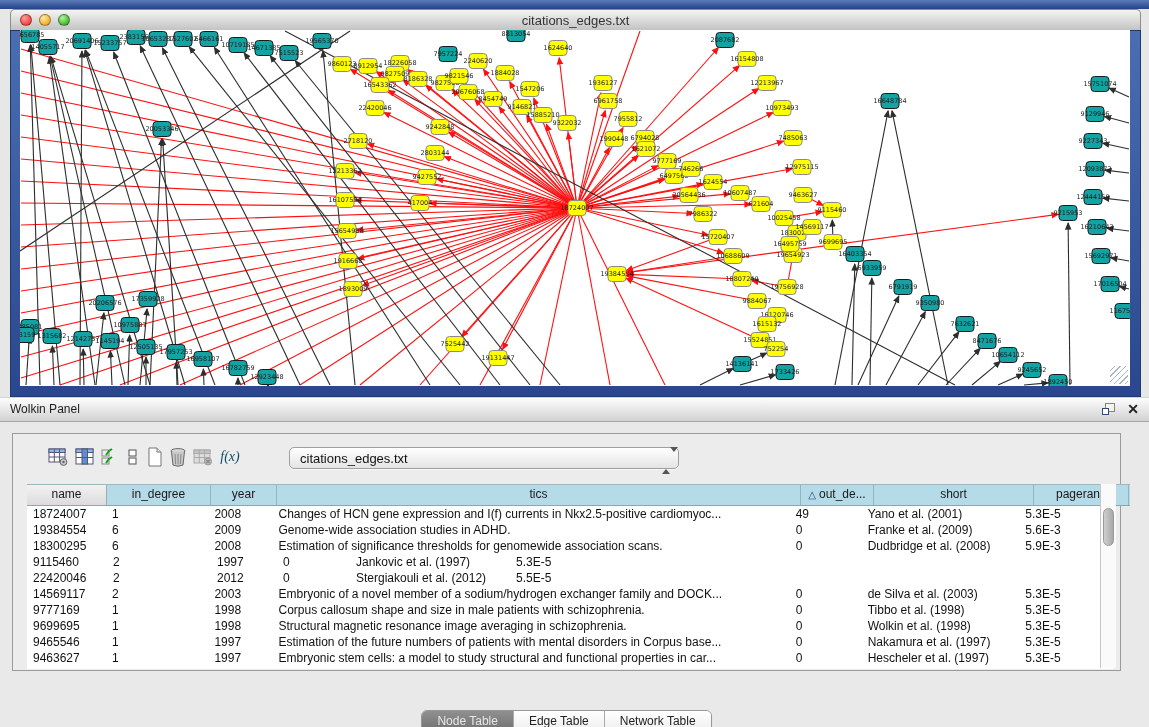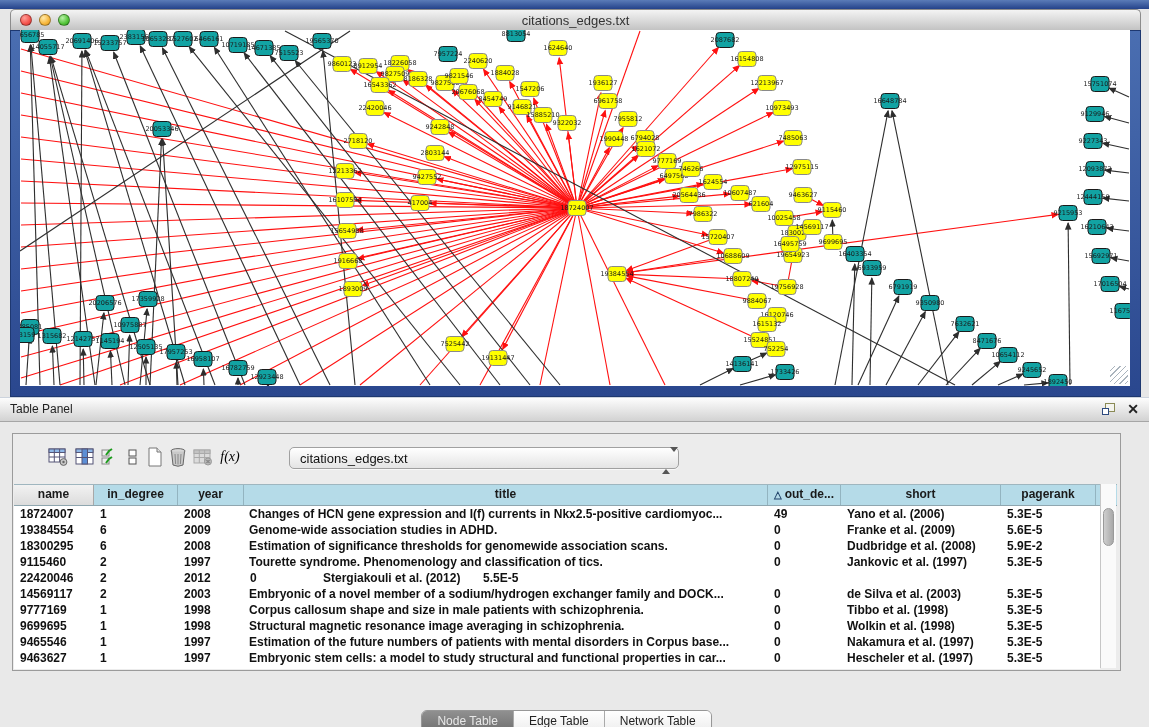--- a/index.html
+++ b/index.html
@@ -34,36 +34,36 @@
   .tp-title{position:absolute;left:10px;top:4px;font-size:12px;color:#222;}
   .tp-float{position:absolute;right:34px;top:5px;width:13px;height:12px;}
   .tp-float .sq1{position:absolute;right:0;top:0;width:8px;height:7px;border:1px solid #8a8a55;background:#f4f4ee;}
   .tp-float .sq2{position:absolute;left:0;bottom:0;width:5px;height:5px;border:1px solid #2e4a7e;background:#fff;}
   .tp-close{position:absolute;right:10px;top:3px;font-size:14px;font-weight:bold;color:#222;line-height:16px;}
   
   #tp-inner{position:absolute;left:12px;top:36px;width:1109px;height:238px;
     background:#ececec;border:1px solid #9b9b9b;box-sizing:border-box;}
   .toolbar{position:absolute;left:0;top:0;right:0;height:48px;}
   .tb-btn{position:absolute;top:11px;width:24px;height:24px;display:flex;align-items:center;justify-content:center;}
-  .fx{font-family:"Liberation Serif",serif;font-style:italic;font-size:14px;color:#000000;}
+  .fx{font-family:"Liberation Serif",serif;font-style:italic;font-size:14px;color:#0c4a6e;}
   .combo{position:absolute;left:276px;top:13px;width:390px;height:22px;box-sizing:border-box;
     border:1px solid #a0a0a0;border-radius:5px;background:linear-gradient(180deg,#ffffff,#e4e4e4);
     box-shadow:0 1px 0 rgba(255,255,255,.7);}
   .combo-text{position:absolute;left:10px;top:3px;font-size:13px;color:#111;}
   .combo-caret{position:absolute;right:8px;top:4px;width:8px;height:14px;}
   .combo-caret .up{width:0;height:0;border-left:4px solid transparent;border-right:4px solid transparent;border-bottom:5px solid #555;margin-bottom:3px;}
   .combo-caret .dn{width:0;height:0;border-left:4px solid transparent;border-right:4px solid transparent;border-top:5px solid #555;}
   
-  #tbl{position:absolute;left:1px;top:50px;width:1103px;font-weight:bold;}
+  #tbl{position:absolute;left:14px;top:50px;width:1103px;}
   .thead{display:flex;height:20px;border-top:1px solid #9fb6bf;border-bottom:1px solid #8fa6af;background:#b5dbe8;}
   .th{box-sizing:border-box;border-right:1px solid #93b4c0;font-size:12px;color:#1a1a1a;
       text-align:center;line-height:19px;background:#b5dbe8;overflow:hidden;white-space:nowrap;}
   .th.gray{background:linear-gradient(180deg,#f2f2f2,#dcdcdc);border-right:1px solid #a8a8a8;}
   .sort-tri{font-size:10px;color:#23456b;margin-right:3px;}
-  .c0{width:80px}.c1{width:84px}.c2{width:66px}.c3{width:524px}.c4{width:73px}.c5{width:160px}.c6{width:95px}
+  .c0{width:80px}.c1{width:104px}.c2{width:66px}.c3{width:524px}.c4{width:73px}.c5{width:160px}.c6{width:95px}
   #tviewport{position:relative;background:#fff;height:163px;width:1086px;}
   .trow{display:flex;height:16px;line-height:16px;}
   .td{box-sizing:border-box;padding-left:6px;font-size:12px;color:#111;
       overflow:hidden;white-space:nowrap;text-overflow:clip;}
   .td.c3{padding-left:5px;}
   #vscroll{position:absolute;left:1087px;top:50px;width:16px;height:184px;background:#fafafa;border-left:1px solid #c6c6c6;box-sizing:border-box;}
   #vthumb{position:absolute;left:2px;top:24px;width:11px;height:38px;border-radius:6px;
     background:linear-gradient(90deg,#cfcfcf,#a8a8a8);border:1px solid #999;box-sizing:border-box;}
   
   #tab-bar{position:absolute;left:0;right:0;top:276px;text-align:center;}
@@ -503,21 +503,21 @@
           <rect x="776" y="363.5" width="18" height="15" rx="3.5" fill="#12a3a3" stroke="#1b1b1b"></rect>
           <text x="785" y="373" text-anchor="middle" font-size="6.5" font-family="&quot;DejaVu Sans&quot;,sans-serif" fill="#1a1a1a">1733426</text>
         </g>
     </svg>
     <div id="resize-grip"></div>
   </div>
 </div>
 
 <div id="table-panel">
   <div class="tp-header">
-    <span class="tp-title">Table Panel</span>
+    <span class="tp-title">Wolkin Panel</span>
     <span class="tp-float">
         <span class="sq1"></span>
         <span class="sq2"></span>
       </span>
     <span class="tp-close">✕</span>
   </div>
 
   <div id="tp-inner">
     <div class="toolbar">
       <span class="tb-btn" style="left:33px">
@@ -586,58 +586,57 @@
         <span class="combo-text">citations_edges.txt</span>
         <span class="combo-caret"><span class="up"></span><span class="dn"></span></span>
       </div>
     </div>
 
     <div id="tbl">
       <div class="thead">
         <div class="th gray c0"><span>name</span></div>
         <div class="th c1"><span>in_degree</span></div>
         <div class="th c2"><span>year</span></div>
-        <div class="th c3"><span>title</span></div>
+        <div class="th c3"><span>tics</span></div>
         <div class="th c4"><span class="sort-tri">△</span><span>out_de...</span></div>
         <div class="th c5"><span>short</span></div>
         <div class="th c6"><span>pagerank</span></div>
       </div>
       <div id="tviewport">
           <div class="trow">
             <div class="td c0">18724007</div>
             <div class="td c1">1</div>
             <div class="td c2">2008</div>
             <div class="td c3">Changes of HCN gene expression and I(f) currents in Nkx2.5-positive cardiomyoc...</div>
             <div class="td c4">49</div>
-            <div class="td c5">Yano et al. (2006)</div>
+            <div class="td c5">Yano et al. (2001)</div>
             <div class="td c6">5.3E-5</div>
           </div>
           <div class="trow">
             <div class="td c0">19384554</div>
             <div class="td c1">6</div>
             <div class="td c2">2009</div>
             <div class="td c3">Genome-wide association studies in ADHD.</div>
             <div class="td c4">0</div>
             <div class="td c5">Franke et al. (2009)</div>
-            <div class="td c6">5.6E-5</div>
+            <div class="td c6">5.6E-3</div>
           </div>
           <div class="trow">
             <div class="td c0">18300295</div>
             <div class="td c1">6</div>
             <div class="td c2">2008</div>
             <div class="td c3">Estimation of significance thresholds for genomewide association scans.</div>
             <div class="td c4">0</div>
             <div class="td c5">Dudbridge et al. (2008)</div>
-            <div class="td c6">5.9E-2</div>
+            <div class="td c6">5.9E-3</div>
           </div>
           <div class="trow">
             <div class="td c0">9115460</div>
             <div class="td c1">2</div>
             <div class="td c2">1997</div>
-            <div class="td c3">Tourette syndrome. Phenomenology and classification of tics.</div>
             <div class="td c4">0</div>
             <div class="td c5">Jankovic et al. (1997)</div>
             <div class="td c6">5.3E-5</div>
           </div>
           <div class="trow">
             <div class="td c0">22420046</div>
             <div class="td c1">2</div>
             <div class="td c2">2012</div>
             <div class="td c4">0</div>
             <div class="td c5">Stergiakouli et al. (2012)</div>

